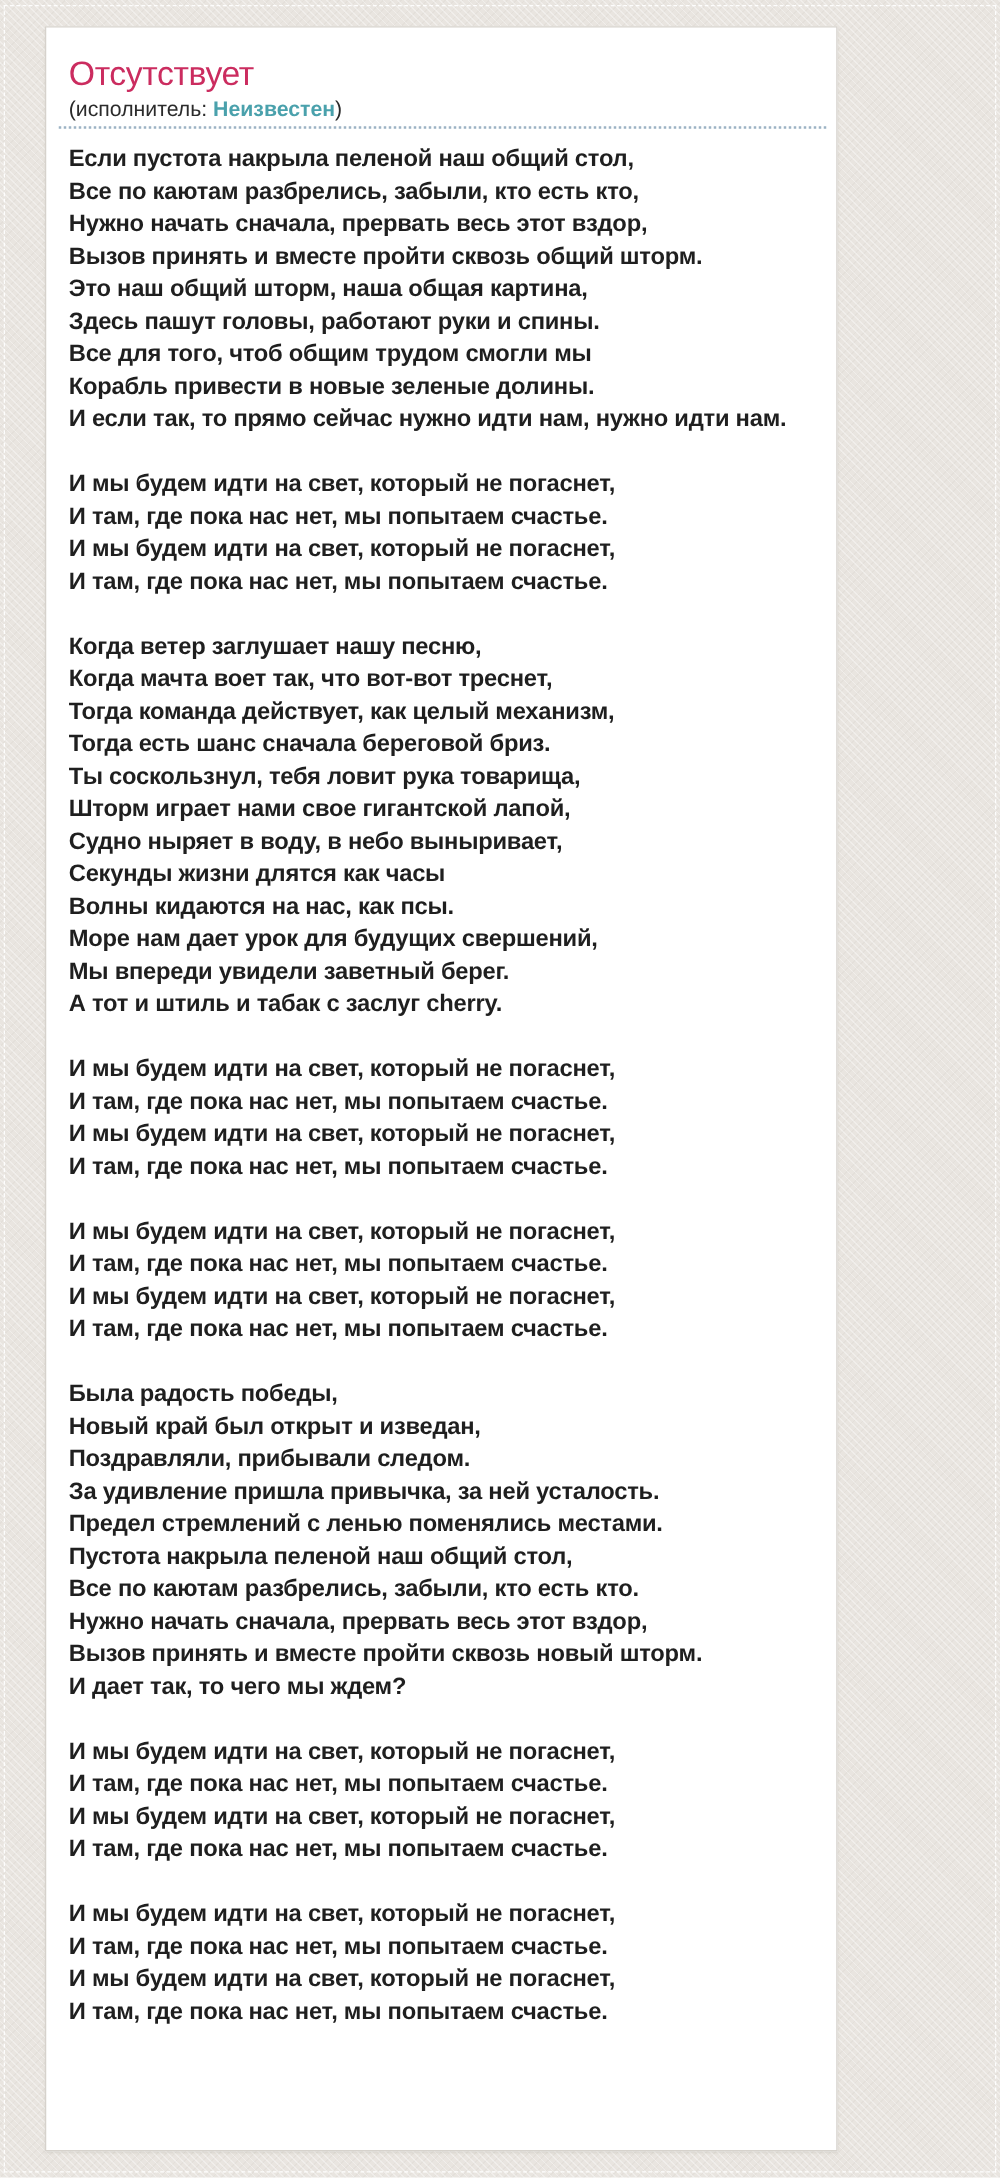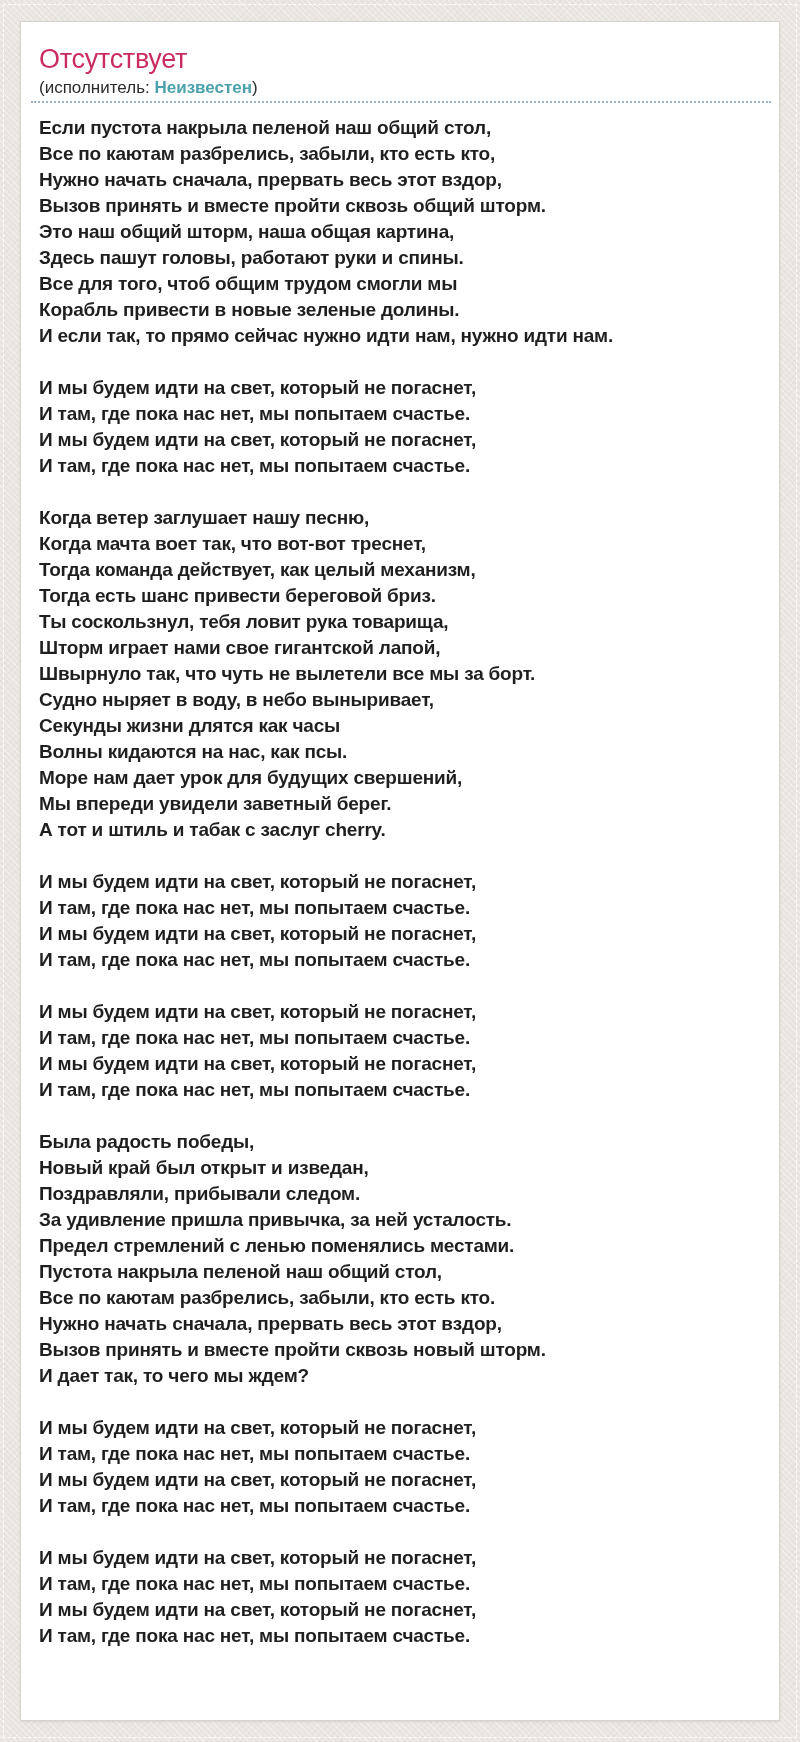--- a/index.html
+++ b/index.html
@@ -23,23 +23,23 @@
     overflow:hidden;
   }
   .stitch-frame{
     position:absolute;
     left:3px;top:4px;right:3px;bottom:4px;
     border:1px dashed rgba(255,255,255,0.95);
     pointer-events:none;
   }
   .content-box{
     position:absolute;
-    left:20px;
+    left:36px;
     top:21px;
-    width:760px;
+    width:634px;
     height:1700px;
     background:#ffffff;
     border:1px solid var(--box-border);
     box-shadow:0 1px 2px rgba(120,112,100,0.15);
   }
   .header{
     padding:22px 10px 0 18px;
   }
   .song-title{
     color:var(--title);
@@ -102,24 +102,23 @@
       <div class="stanza">
         <div class="line">И мы будем идти на свет, который не погаснет,</div>
         <div class="line">И там, где пока нас нет, мы попытаем счастье.</div>
         <div class="line">И мы будем идти на свет, который не погаснет,</div>
         <div class="line">И там, где пока нас нет, мы попытаем счастье.</div>
       </div>
       <div class="stanza">
         <div class="line">Когда ветер заглушает нашу песню,</div>
         <div class="line">Когда мачта воет так, что вот-вот треснет,</div>
         <div class="line">Тогда команда действует, как целый механизм,</div>
-        <div class="line">Тогда есть шанс привести береговой бриз.</div>
+        <div class="line">Тогда есть шанс сначала береговой бриз.</div>
         <div class="line">Ты соскользнул, тебя ловит рука товарища,</div>
         <div class="line">Шторм играет нами свое гигантской лапой,</div>
-        <div class="line">Швырнуло так, что чуть не вылетели все мы за борт.</div>
         <div class="line">Судно ныряет в воду, в небо выныривает,</div>
         <div class="line">Секунды жизни длятся как часы</div>
         <div class="line">Волны кидаются на нас, как псы.</div>
         <div class="line">Море нам дает урок для будущих свершений,</div>
         <div class="line">Мы впереди увидели заветный берег.</div>
         <div class="line">А тот и штиль и табак с заслуг cherry.</div>
       </div>
       <div class="stanza">
         <div class="line">И мы будем идти на свет, который не погаснет,</div>
         <div class="line">И там, где пока нас нет, мы попытаем счастье.</div>

